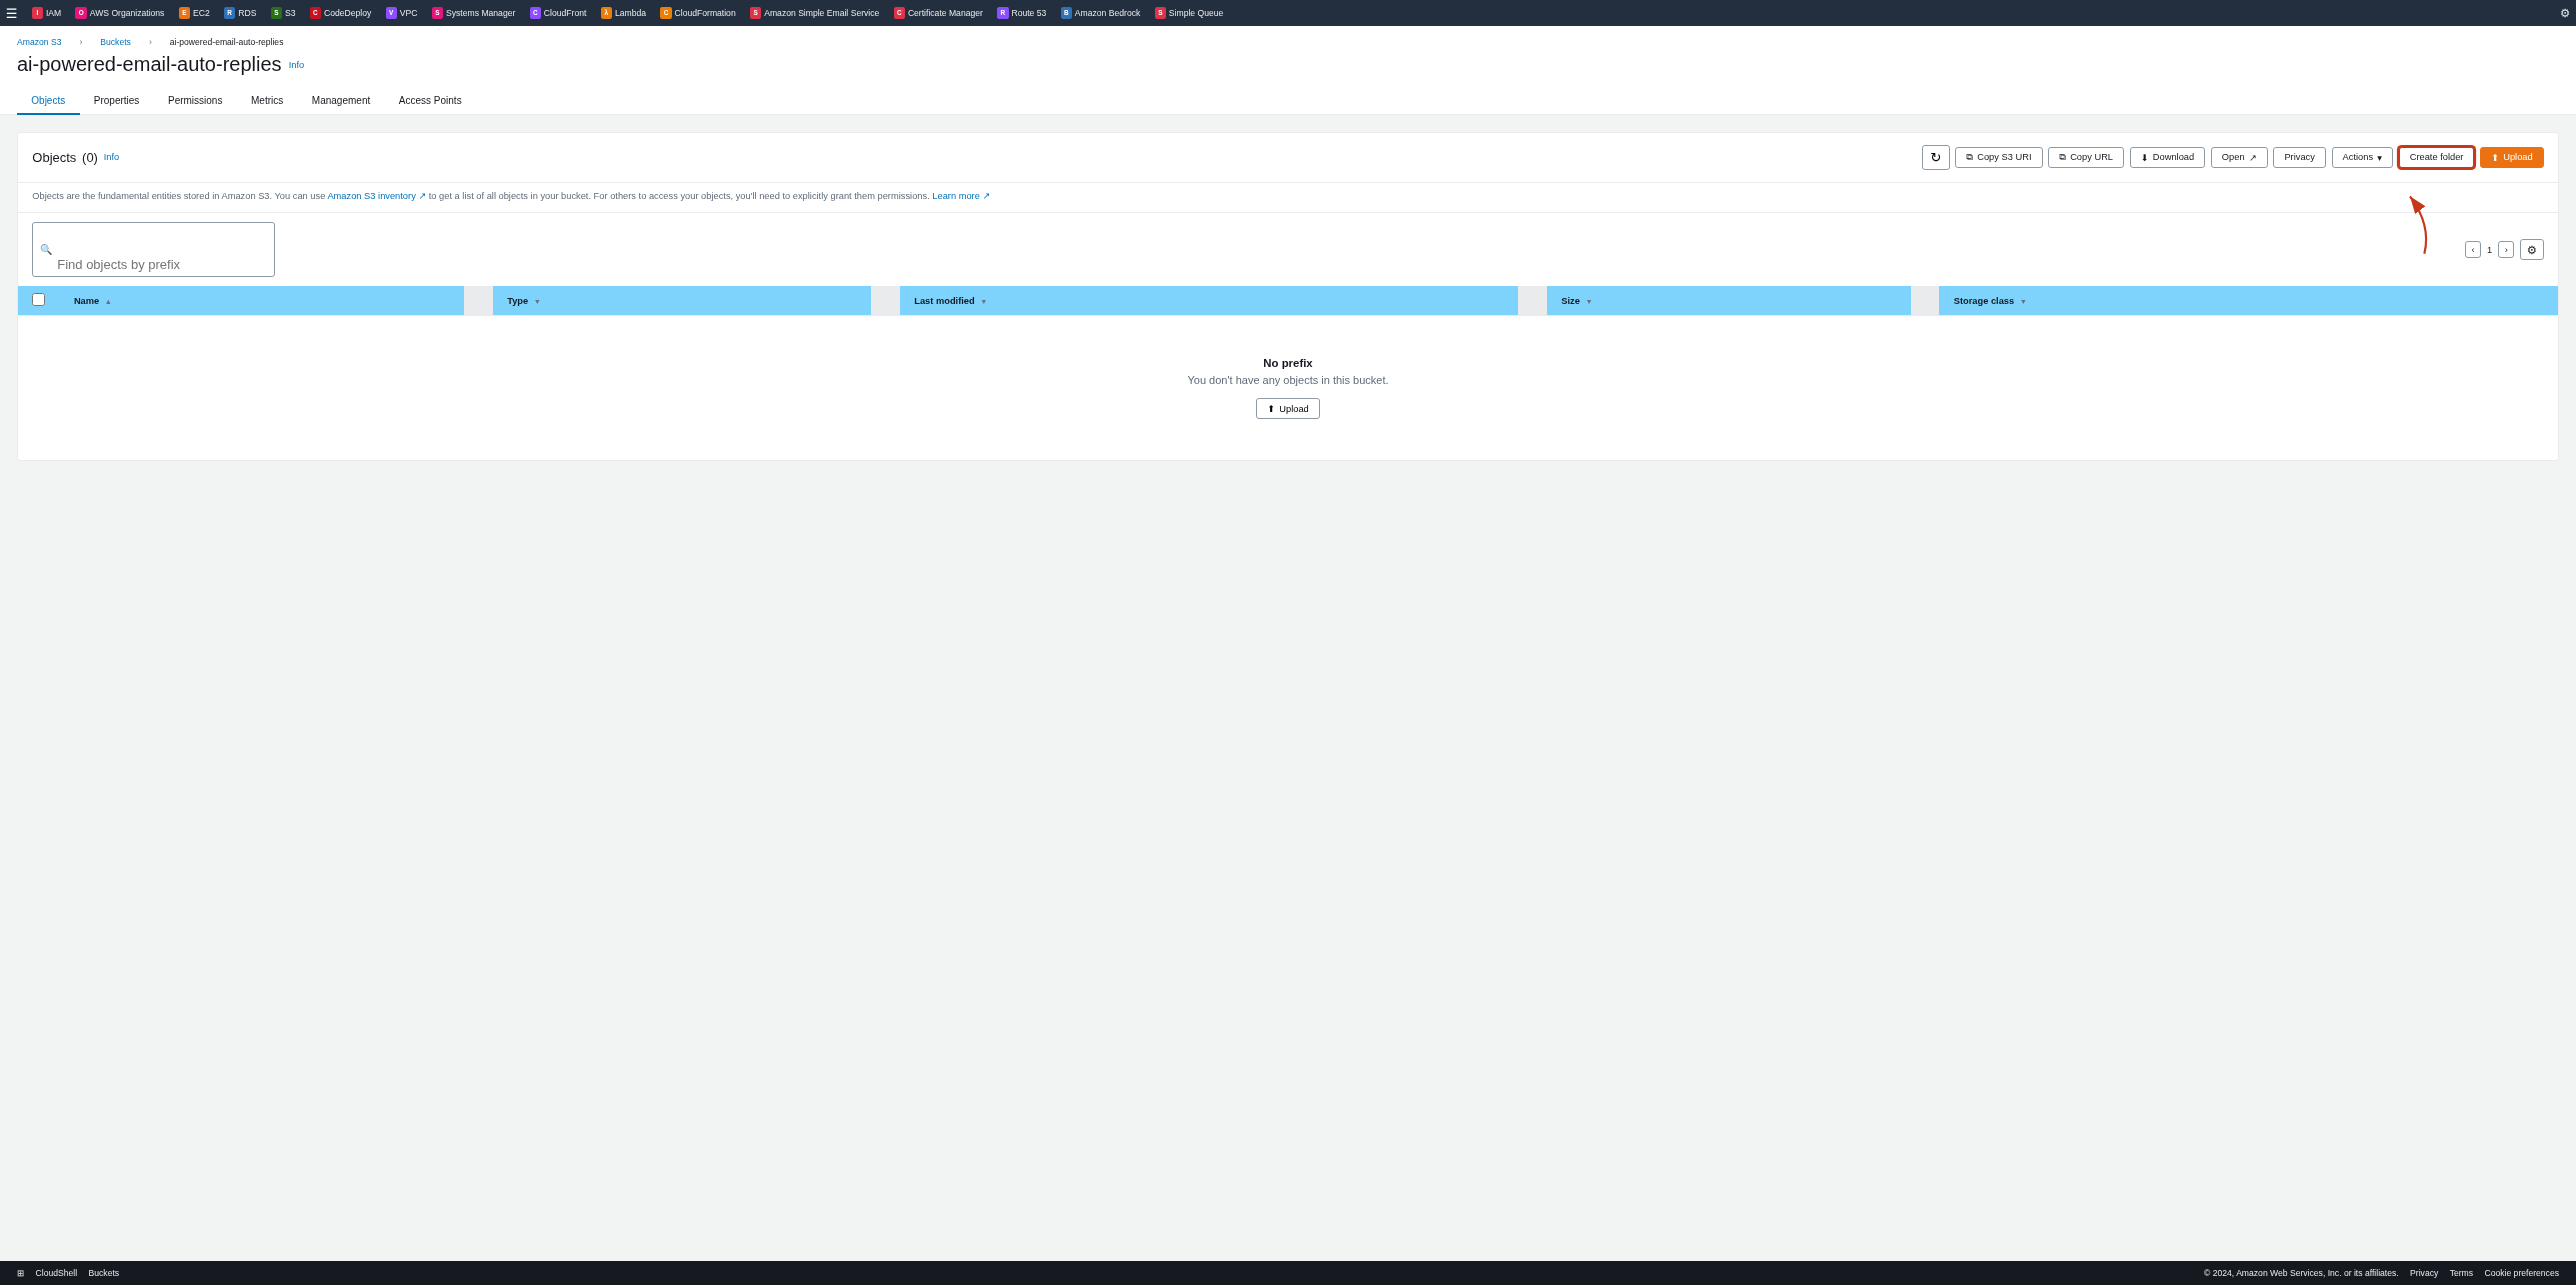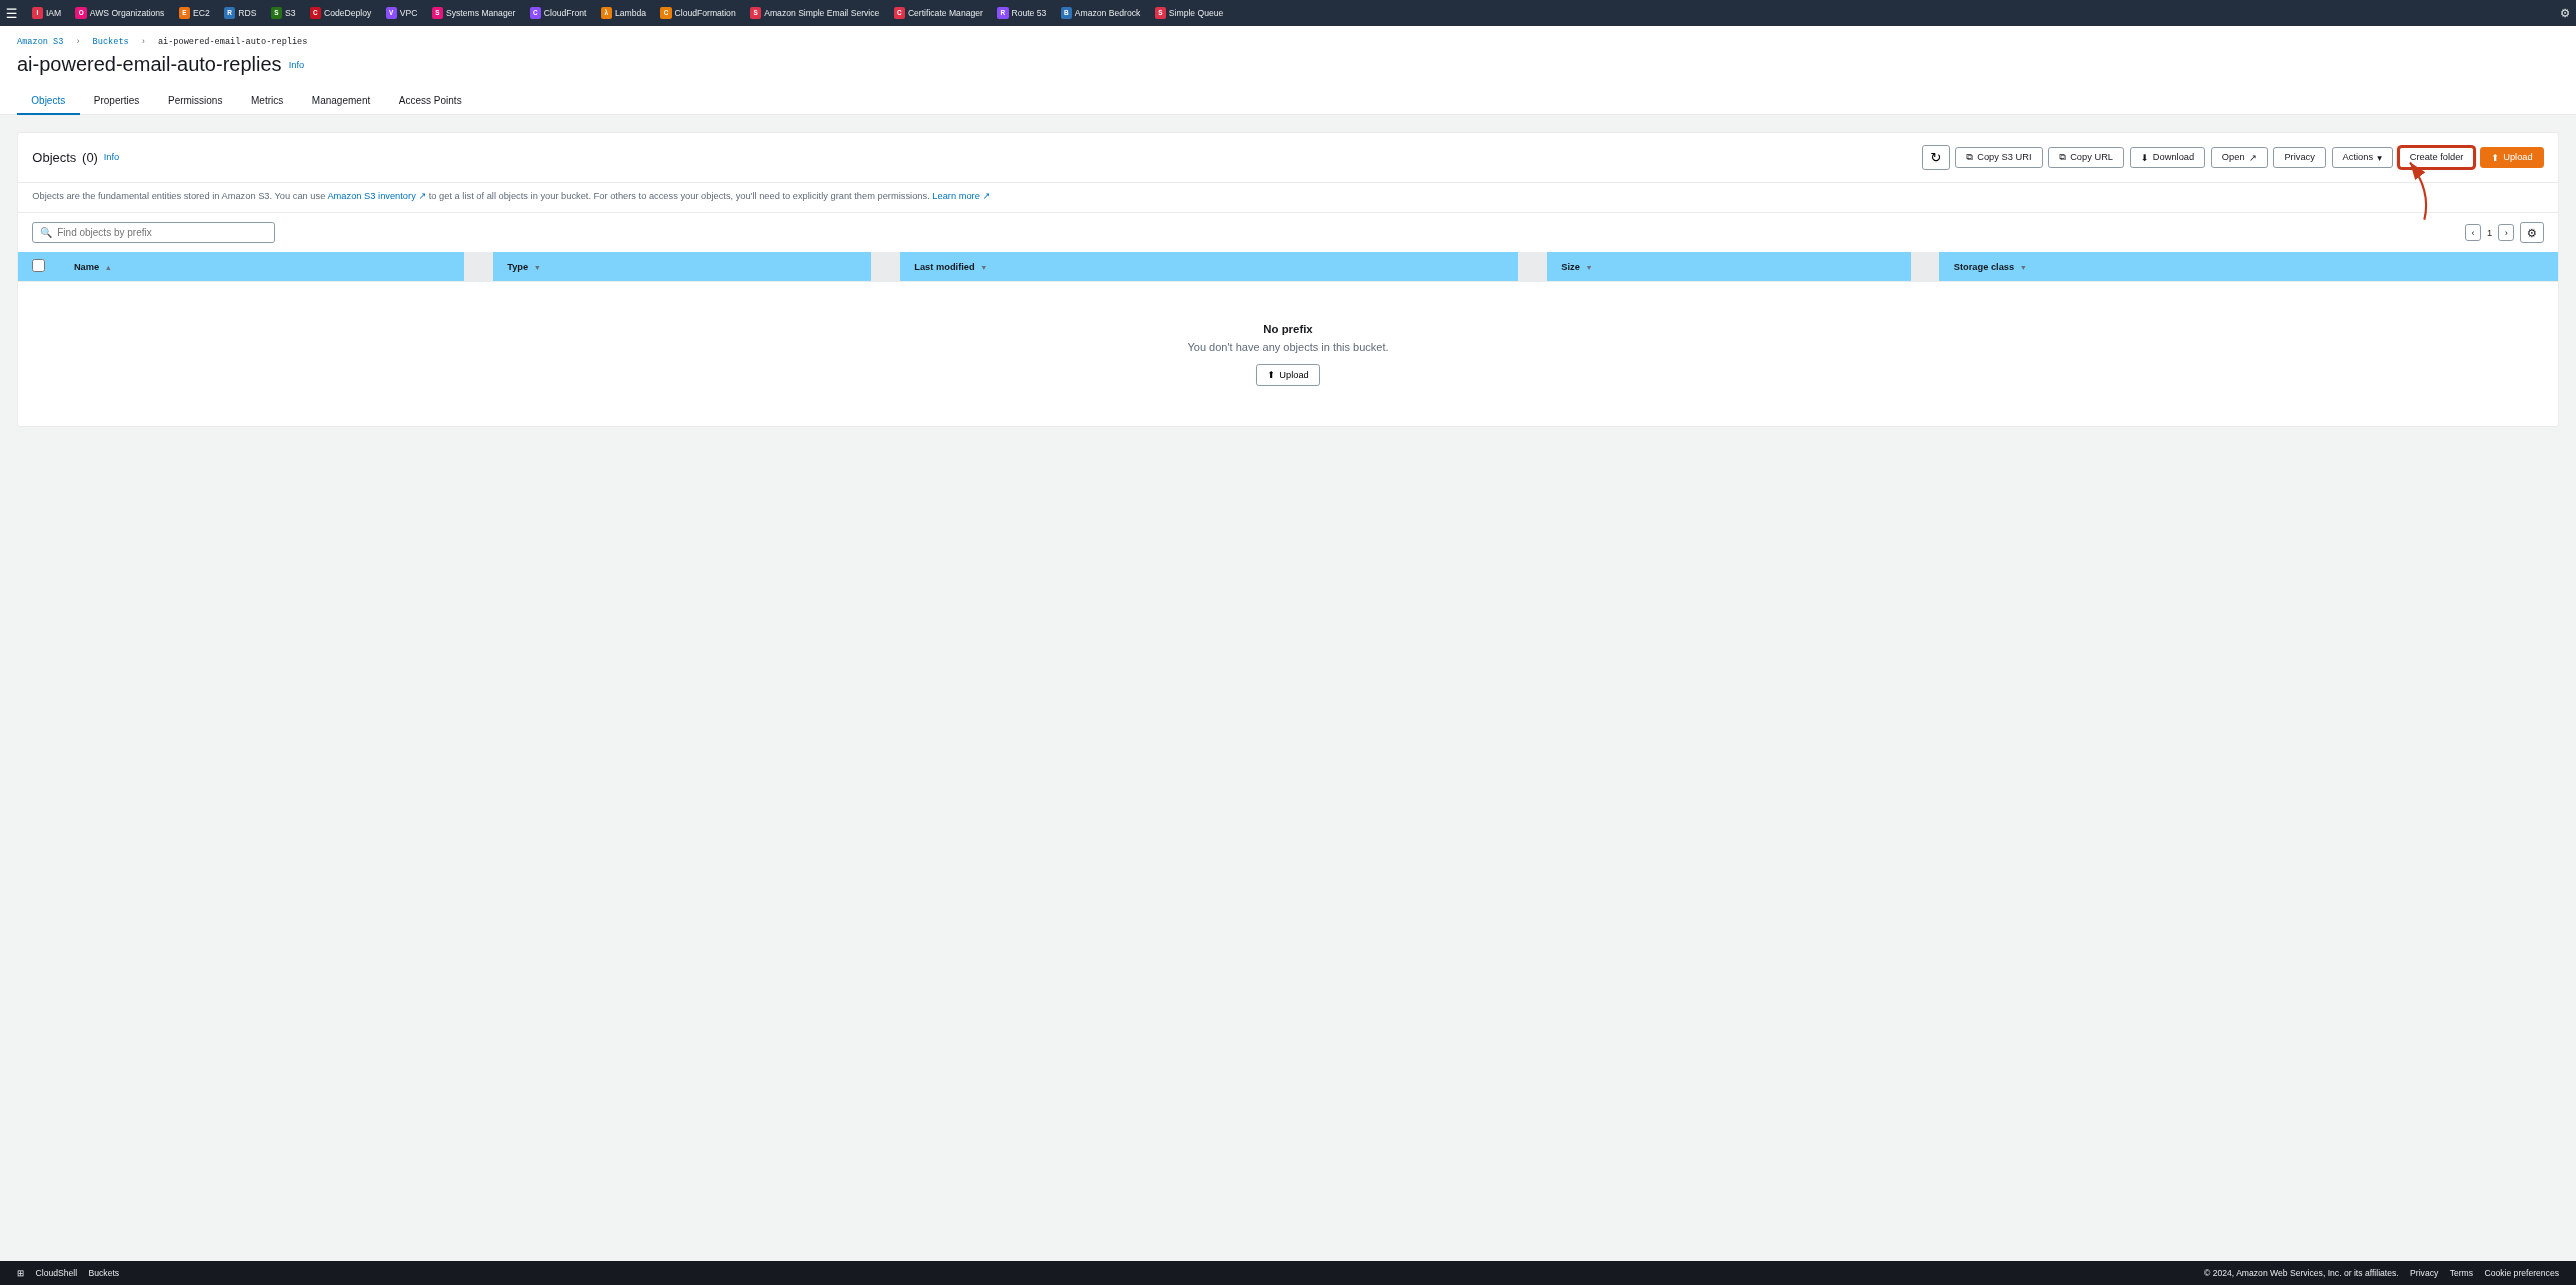--- a/index.html
+++ b/index.html
@@ -55,24 +55,23 @@
 
     
     .page-header {
       background: white;
       padding: 11.4px 17px 0;
       border-bottom: 0.7px solid #e9ebed;
     }
     .breadcrumb {
       display: flex;
       align-items: center;
-      gap: 12px;
+      gap: 18px;
       font-size: 8.6px;
       margin-bottom: 5.7px;
-      font-family: Liberation Mono, monospace;
     }
     .breadcrumb a { color: #0073bb; text-decoration: none; }
     .breadcrumb-sep { color: #687078; }
     .breadcrumb-current { color: #16191f; }
     .page-title-row {
       display: flex;
       align-items: center;
       gap: 7.2px;
       margin-bottom: 11.4px;
     }
@@ -187,24 +186,25 @@
       border: 0.7px solid #8d99a5;
       border-radius: 2.9px;
       padding: 4.3px 7.2px;
       background: white;
       width: 243px;
       gap: 4.3px;
     }
     .search-input-wrap input {
       border: none;
       outline: none;
-      font-size: 10px;
+      font-size: 13px;
       color: #16191f;
       background: transparent;
       width: 100%;
+      margin-top: 30px;
     }
     .search-icon { color: #687078; font-size: 10px; }
     .pagination-row {
       display: flex;
       align-items: center;
       gap: 5.7px;
       font-size: 9.3px;
     }
     .pagination-btn {
       background: white;

